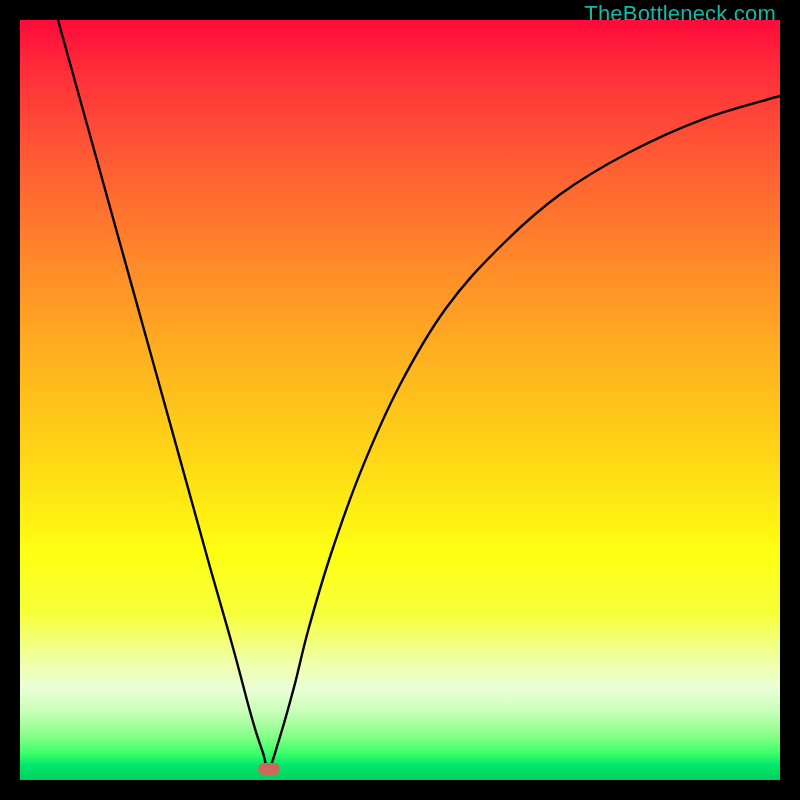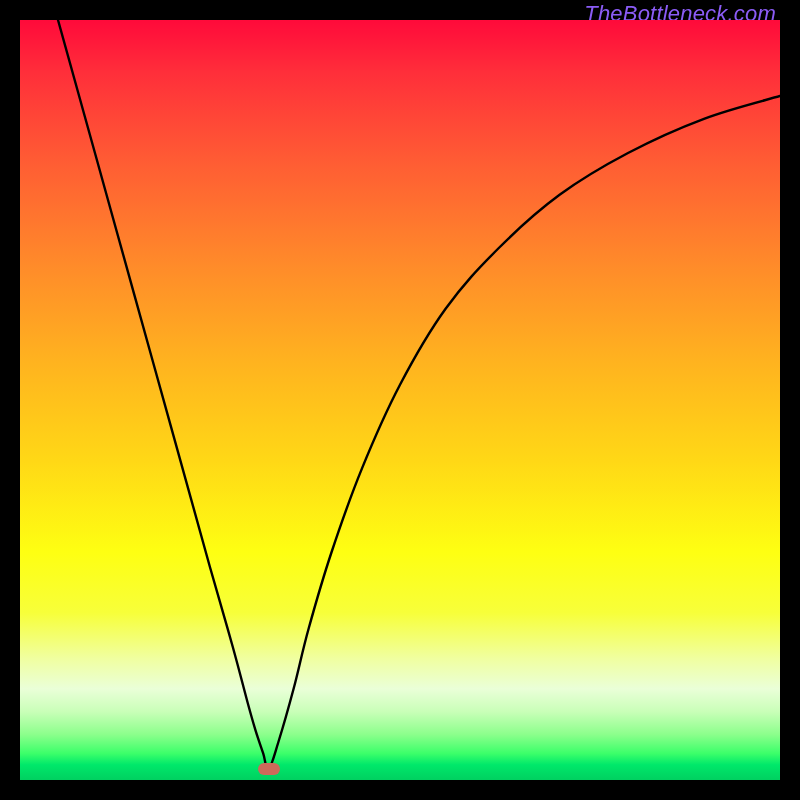--- a/index.html
+++ b/index.html
@@ -63,26 +63,25 @@
     width: 22px;
     height: 12px;
     border-radius: 6px;
     background: #cc6a5a;
     transform: translate(-50%, -50%);
   }
   .watermark {
     position: absolute;
     top: 1px;
     right: 24px;
-    color: #8b5cf6;
+    color: #14b8a6;
     font-size: 22px;
     font-weight: 400;
     letter-spacing: 0.2px;
     font-family: Arial, Helvetica, sans-serif;
-    font-style: italic;
   }
 </style>
 </head>
 <body>
 
 <div class="frame">
   <div class="watermark">TheBottleneck.com</div>
 
   <div class="plot-outer">
     <div class="plot-inner"></div>

